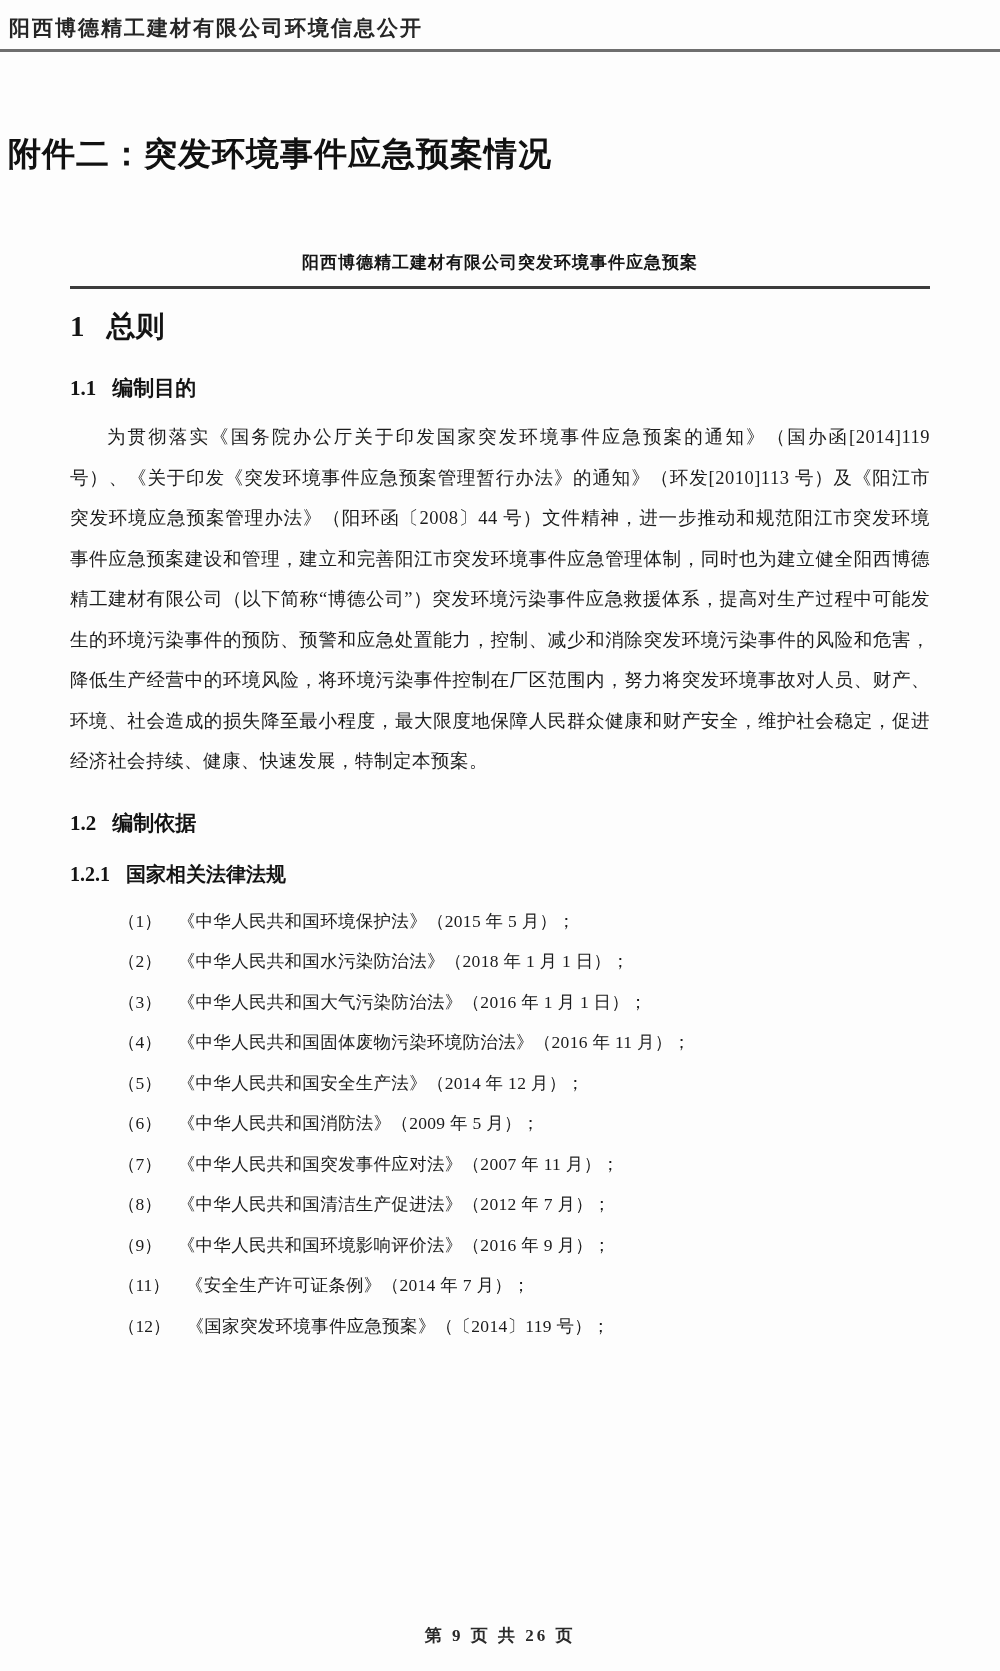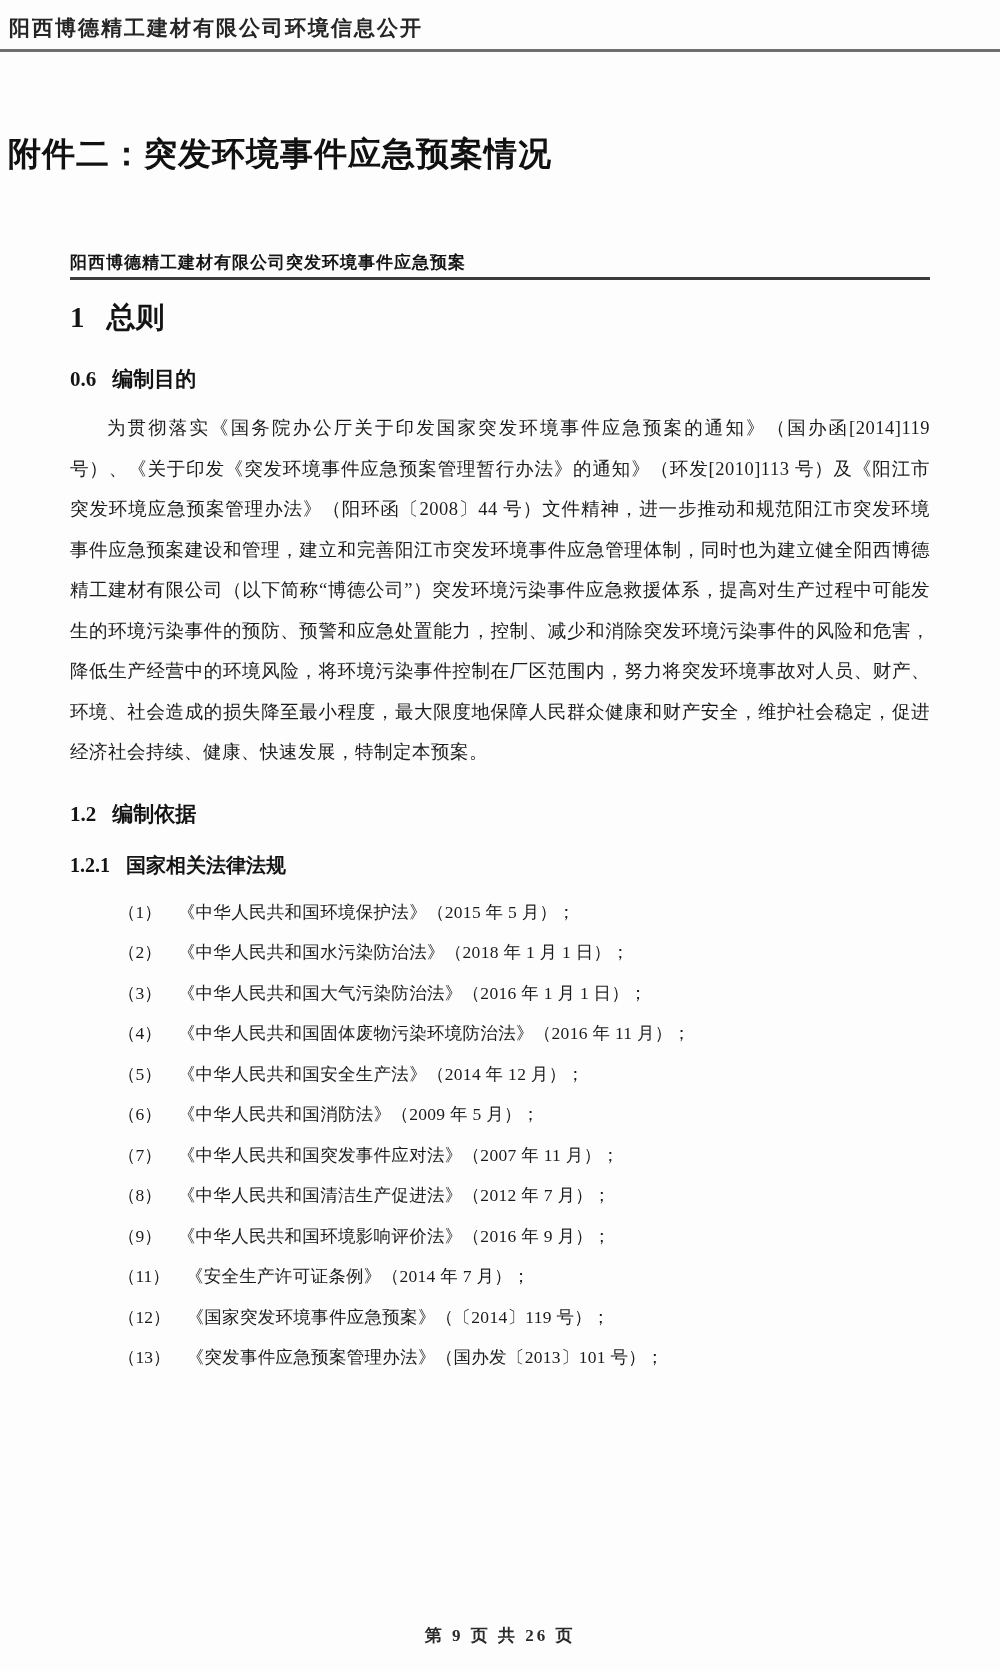--- a/index.html
+++ b/index.html
@@ -33,22 +33,23 @@
     margin-top: 80px;
     margin-left: -62px; 
     font-family: "Liberation Sans", "DejaVu Sans", sans-serif;
     font-size: 33px;
     font-weight: bold;
     color: #111;
     letter-spacing: 1px;
   }
   .doc-title-wrap {
     margin-top: 74px;
+    text-align: center;
     border-bottom: 3px solid #3c3c3c;
-    padding-bottom: 3px;
+    padding-bottom: 12px;
   }
   .doc-title {
     font-family: "Liberation Sans", "DejaVu Sans", sans-serif;
     font-size: 17px;
     font-weight: bold;
     color: #151515;
     letter-spacing: 1px;
   }
   h2.sec-l1 {
     margin: 0;
@@ -129,21 +130,21 @@
 
   <div class="doc-title-wrap">
     <span class="doc-title">阳西博德精工建材有限公司突发环境事件应急预案</span>
   </div>
 
   <h2 class="sec-l1">
     <span class="sec-num">1</span><span>总则</span>
   </h2>
 
   <h3 class="sec-l2">
-    <span class="sec-num">0.6</span><span>编制目的</span>
+    <span class="sec-num">1.1</span><span>编制目的</span>
   </h3>
 
   <p class="body-para">为贯彻落实《国务院办公厅关于印发国家突发环境事件应急预案的通知》（国办函[2014]119 号）、《关于印发《突发环境事件应急预案管理暂行办法》的通知》（环发[2010]113 号）及《阳江市突发环境应急预案管理办法》（阳环函〔2008〕44 号）文件精神，进一步推动和规范阳江市突发环境事件应急预案建设和管理，建立和完善阳江市突发环境事件应急管理体制，同时也为建立健全阳西博德精工建材有限公司（以下简称“博德公司”）突发环境污染事件应急救援体系，提高对生产过程中可能发生的环境污染事件的预防、预警和应急处置能力，控制、减少和消除突发环境污染事件的风险和危害，降低生产经营中的环境风险，将环境污染事件控制在厂区范围内，努力将突发环境事故对人员、财产、环境、社会造成的损失降至最小程度，最大限度地保障人民群众健康和财产安全，维护社会稳定，促进经济社会持续、健康、快速发展，特制定本预案。</p>
 
   <h3 class="sec-l2">
     <span class="sec-num">1.2</span><span>编制依据</span>
   </h3>
 
   <h4 class="sec-l3">
     <span class="sec-num">1.2.1</span><span>国家相关法律法规</span>
@@ -187,21 +188,17 @@
         <span class="law-text">《中华人民共和国环境影响评价法》（2016 年 9 月）；</span>
       </div>
     <div class="law-item">
         <span class="law-num">（11）</span>
         <span class="law-text">《安全生产许可证条例》（2014 年 7 月）；</span>
       </div>
     <div class="law-item">
         <span class="law-num">（12）</span>
         <span class="law-text">《国家突发环境事件应急预案》（〔2014〕119 号）；</span>
       </div>
-    <div class="law-item">
-        <span class="law-num">（13）</span>
-        <span class="law-text">《突发事件应急预案管理办法》（国办发〔2013〕101 号）；</span>
-      </div>
   </div>
 
 </div>
 
 <div class="page-footer">第 9 页 共 26 页</div>
 
 </body></html>

